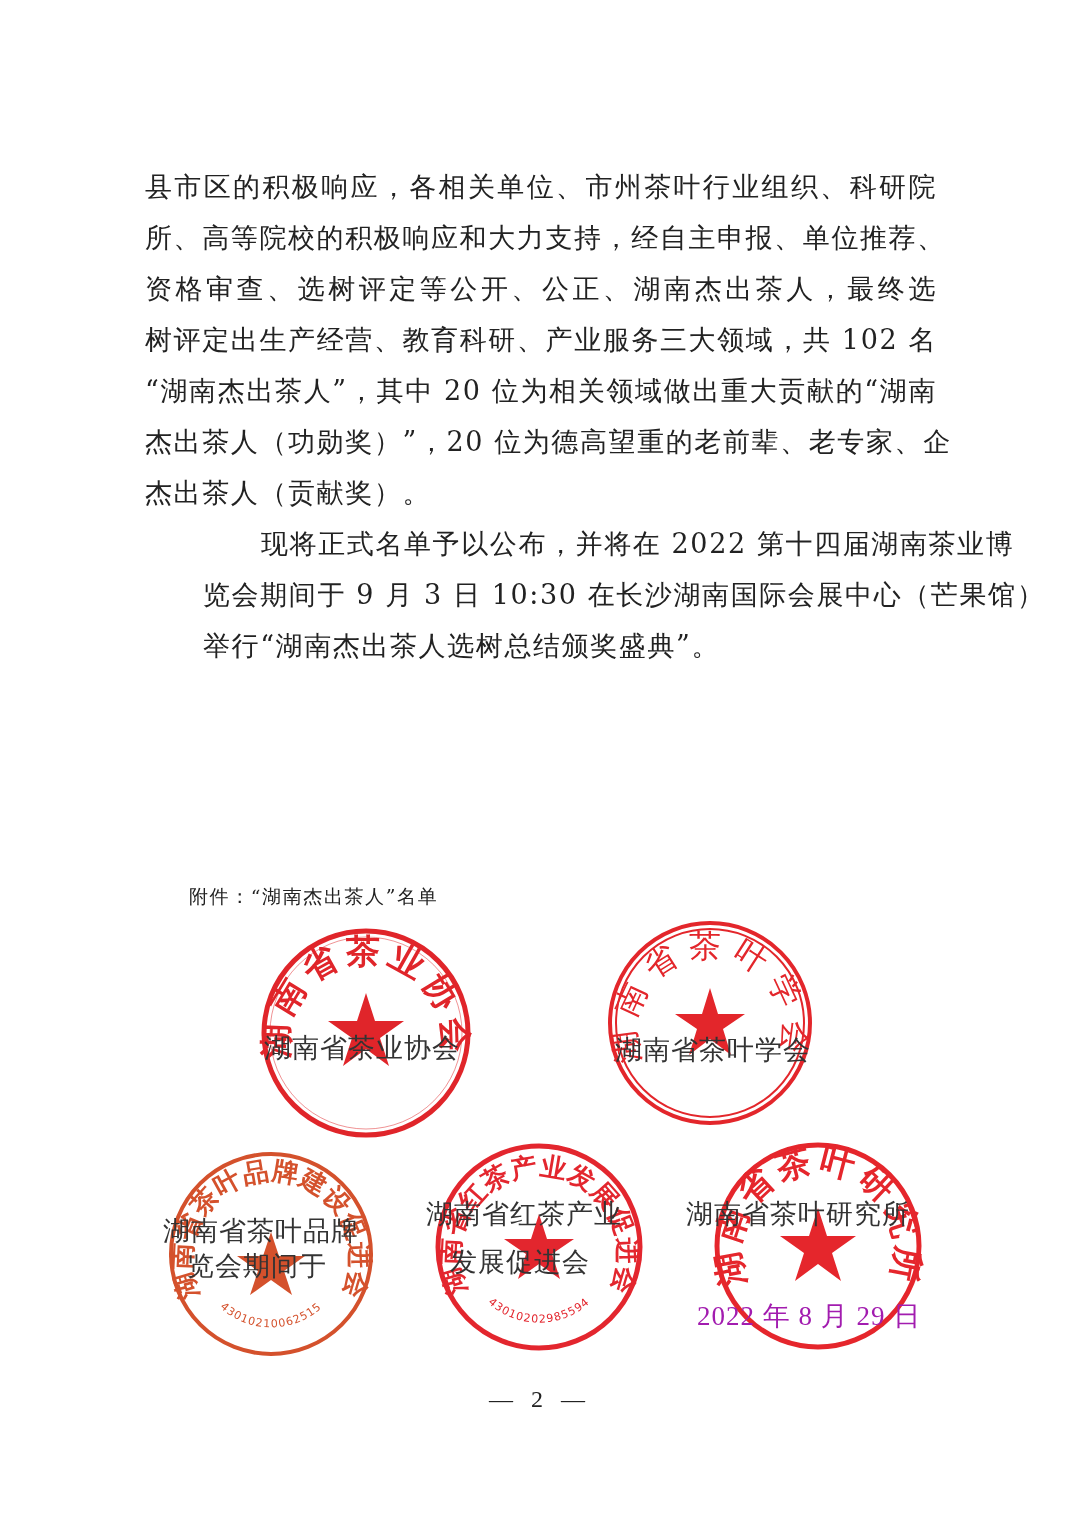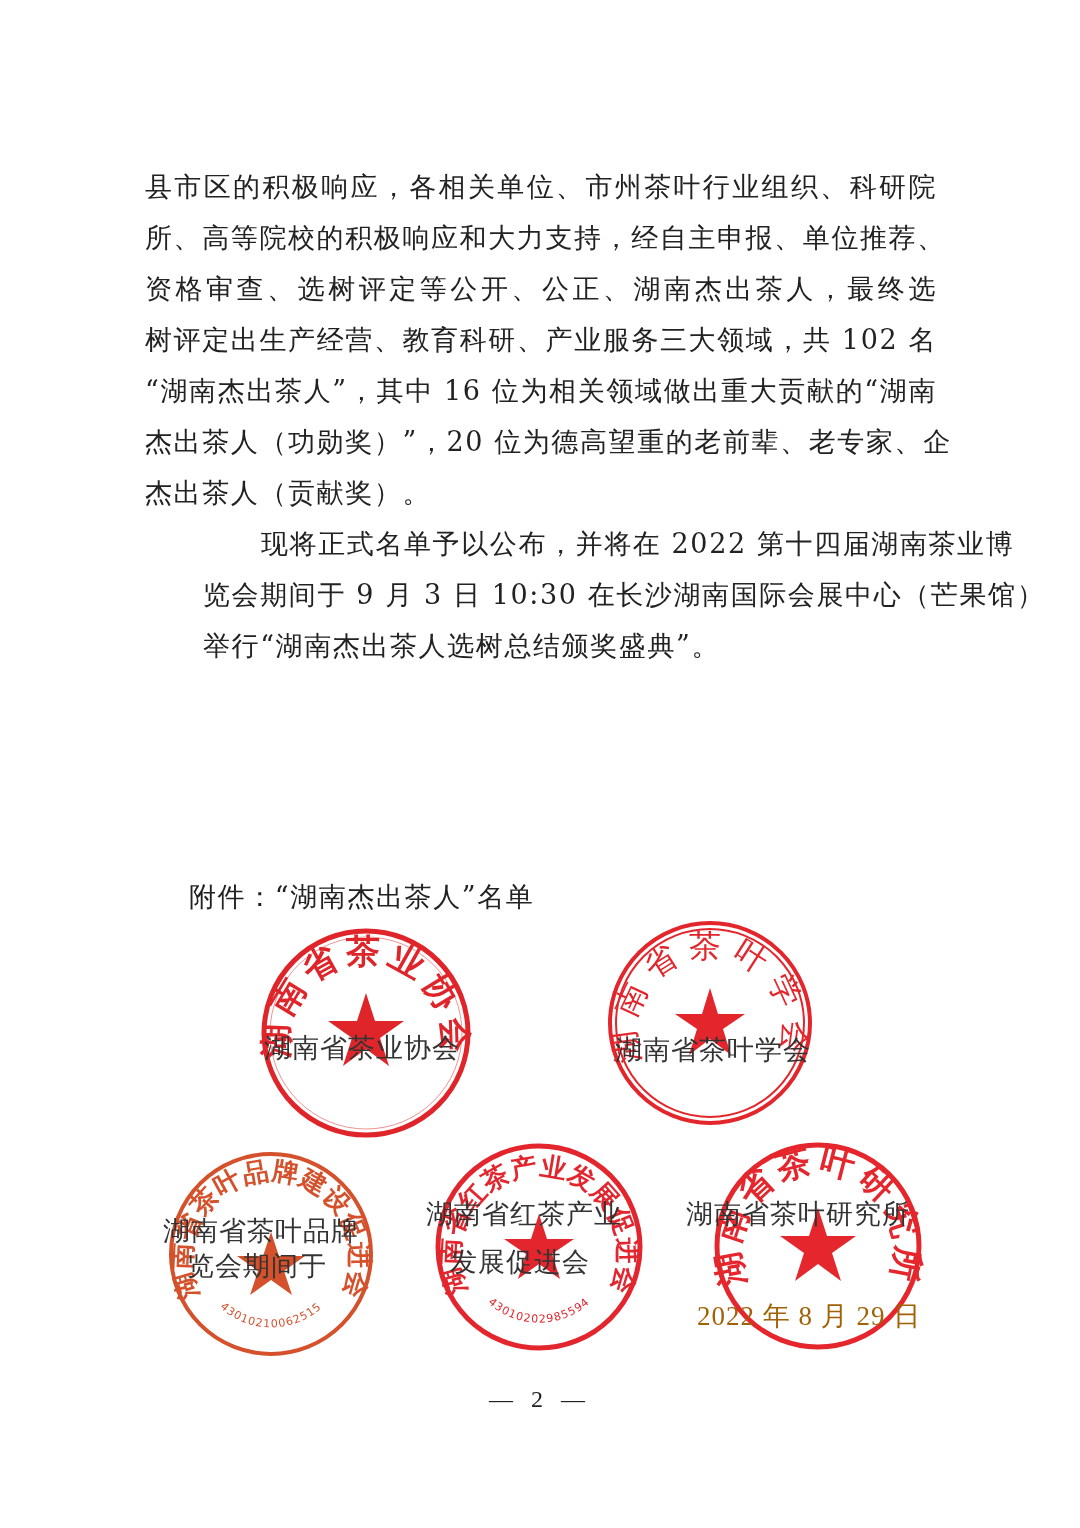--- a/index.html
+++ b/index.html
@@ -45,21 +45,21 @@
       text-align-last: justify;
       text-align: justify;
     }
     .body-text .line.last {
       text-align-last: left;
     }
     .attachment {
       position: absolute;
       left: 189px;
       top: 871px;
-      font-size: 27px;
+      font-size: 19px;
       line-height: 51px;
       letter-spacing: 1.6px;
       color: #222;
       white-space: nowrap;
     }
 
     
     .seal {
       position: absolute;
       border-radius: 50%;
@@ -75,21 +75,21 @@
       letter-spacing: 1px;
       font-weight: normal;
       line-height: 1;
     }
     .date-line {
       position: absolute;
       left: 697px;
       top: 1298px;
       font-size: 27px;
       letter-spacing: 1px;
-      color: #a16207;
+      color: #a21caf;
       white-space: nowrap;
       font-family: "Liberation Serif", "DejaVu Serif", serif;
     }
     .page-number {
       position: absolute;
       left: 0;
       width: 1080px;
       top: 1386px;
       text-align: center;
       font-size: 24px;
@@ -102,21 +102,21 @@
 <body>
 
 <div class="page">
 
   <div class="body-text">
     <p>
       <span class="line">县市区的积极响应，各相关单位、市州茶叶行业组织、科研院</span>
       <span class="line">所、高等院校的积极响应和大力支持，经自主申报、单位推荐、</span>
       <span class="line">资格审查、选树评定等公开、公正、湖南杰出茶人，最终选</span>
       <span class="line">树评定出生产经营、教育科研、产业服务三大领域，共 102 名</span>
-      <span class="line">“湖南杰出茶人”，其中 16 位为相关领域做出重大贡献的“湖南</span>
+      <span class="line">“湖南杰出茶人”，其中 20 位为相关领域做出重大贡献的“湖南</span>
       <span class="line">杰出茶人（功勋奖）”，20 位为德高望重的老前辈、老专家、企</span>
       <span class="line last">杰出茶人（贡献奖）。</span>
     </p>
     <p class="indent">
       <span class="line" style="padding-left:58px">现将正式名单予以公布，并将在 2022 第十四届湖南茶业博</span>
       <span class="line">览会期间于 9 月 3 日 10:30 在长沙湖南国际会展中心（芒果馆）</span>
       <span class="line last">举行“湖南杰出茶人选树总结颁奖盛典”。</span>
     </p>
   </div>
 

